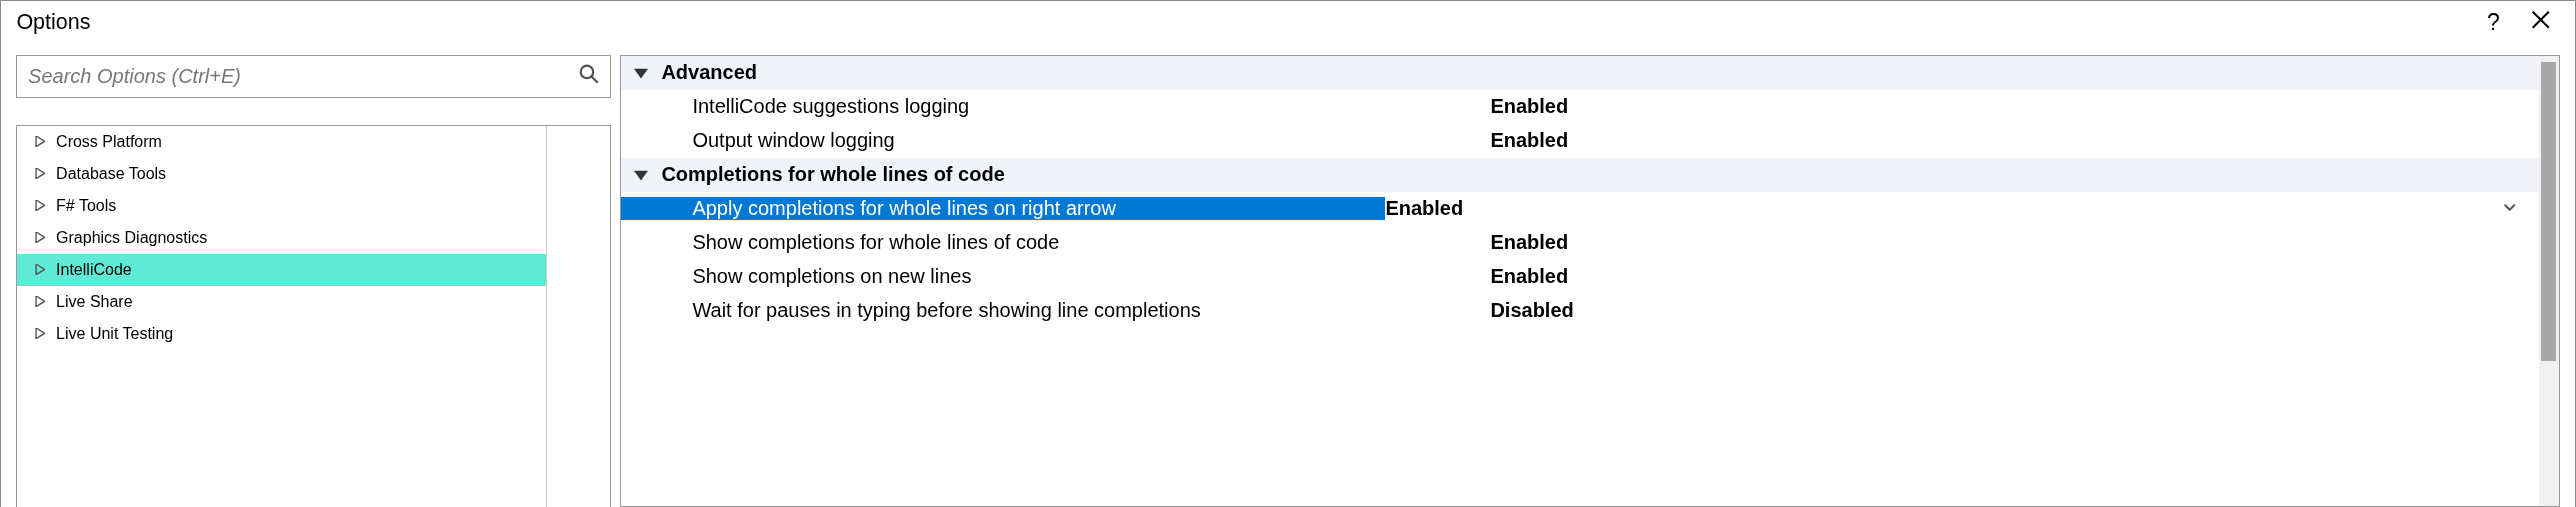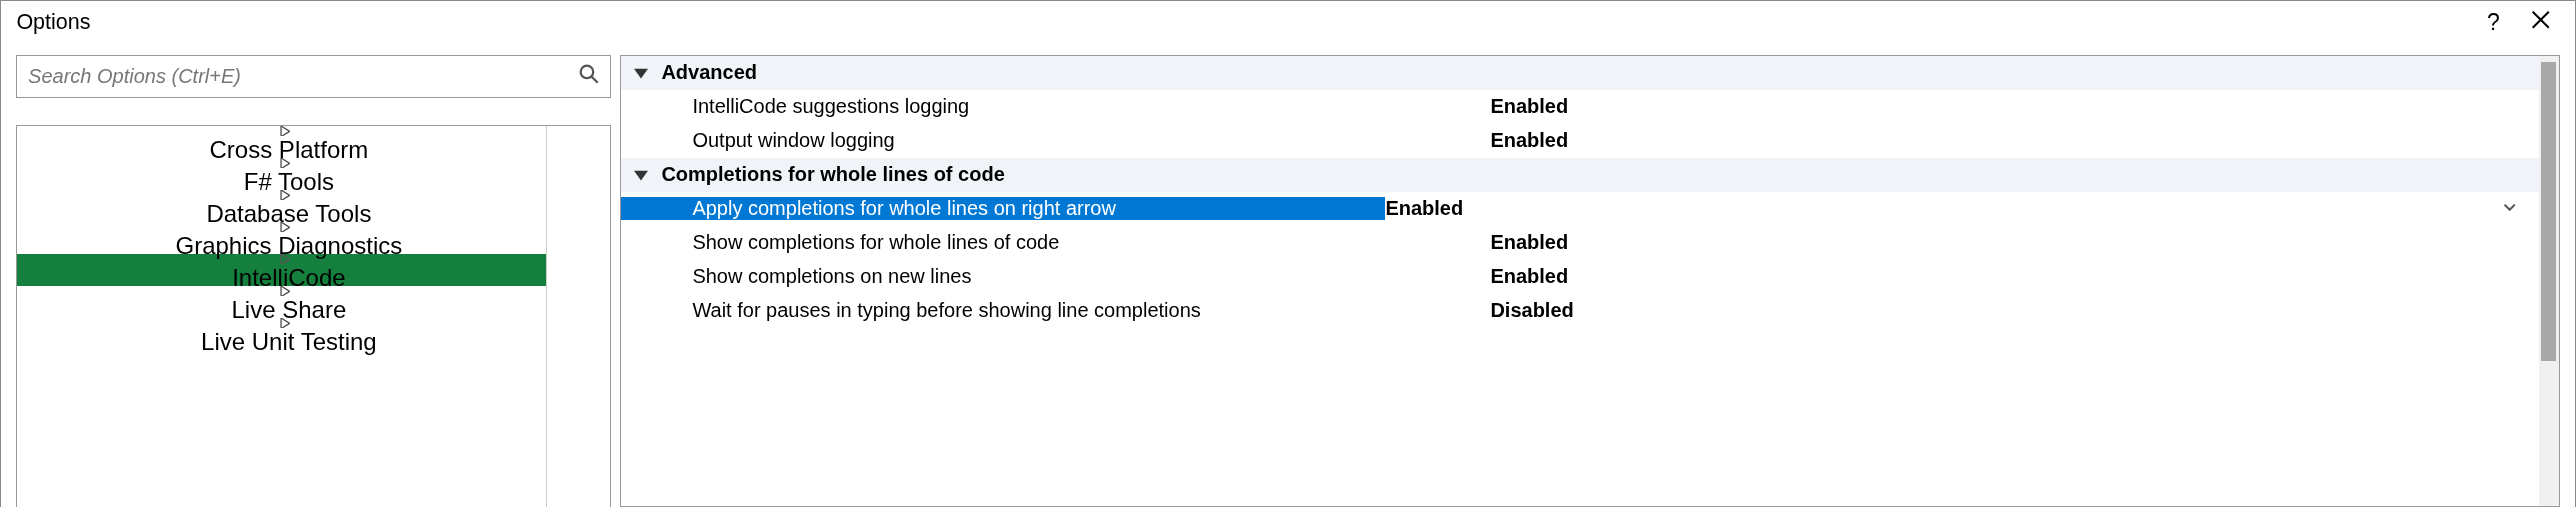--- a/index.html
+++ b/index.html
@@ -64,34 +64,33 @@
     .tree-inner {
       width: 530px;
       border-right: 0.8px solid #ccc;
       height: 100%;
     }
     .tree-item {
       display: flex;
       align-items: center;
       height: 32px;
       padding-left: 14px;
-      font-size: 24px;
+      font-size: 16px;
       cursor: default;
-      flex-direction: column;
     }
     .tree-item .expander {
       display: inline-flex;
       width: 17px;
       height: 17px;
       align-items: center;
       justify-content: center;
       margin-right: 7.7px;
     }
     .tree-item .expander svg { width: 10.7px; height: 10.7px; }
-    .tree-item.selected { background: #15803d; }
+    .tree-item.selected { background: #5eead4; }
 
     .right-pane {
       flex: 1;
       margin-left: 9px;
       border: 0.8px solid #999;
       position: relative;
       display: flex;
     }
     .grid {
       flex: 1;
@@ -191,29 +190,29 @@
               </svg>
             </span>
           <span>Cross Platform</span>
         </div>
         <div class="tree-item">
           <span class="expander">
               <svg viewBox="0 0 10 10">
                 <polygon points="1,0 9,5 1,10" fill="none" stroke="#555" stroke-width="1.3"></polygon>
               </svg>
             </span>
+          <span>Database Tools</span>
+        </div>
+        <div class="tree-item">
+          <span class="expander">
+              <svg viewBox="0 0 10 10">
+                <polygon points="1,0 9,5 1,10" fill="none" stroke="#555" stroke-width="1.3"></polygon>
+              </svg>
+            </span>
           <span>F# Tools</span>
-        </div>
-        <div class="tree-item">
-          <span class="expander">
-              <svg viewBox="0 0 10 10">
-                <polygon points="1,0 9,5 1,10" fill="none" stroke="#555" stroke-width="1.3"></polygon>
-              </svg>
-            </span>
-          <span>Database Tools</span>
         </div>
         <div class="tree-item">
           <span class="expander">
               <svg viewBox="0 0 10 10">
                 <polygon points="1,0 9,5 1,10" fill="none" stroke="#555" stroke-width="1.3"></polygon>
               </svg>
             </span>
           <span>Graphics Diagnostics</span>
         </div>
         <div class="tree-item selected">

